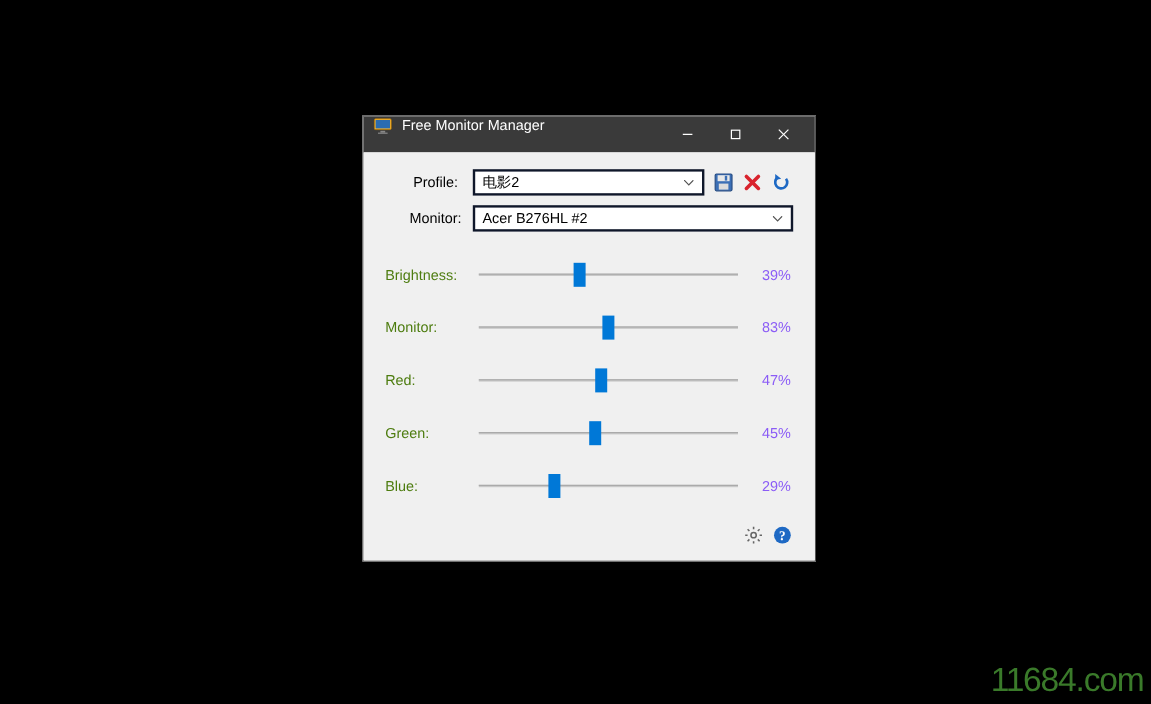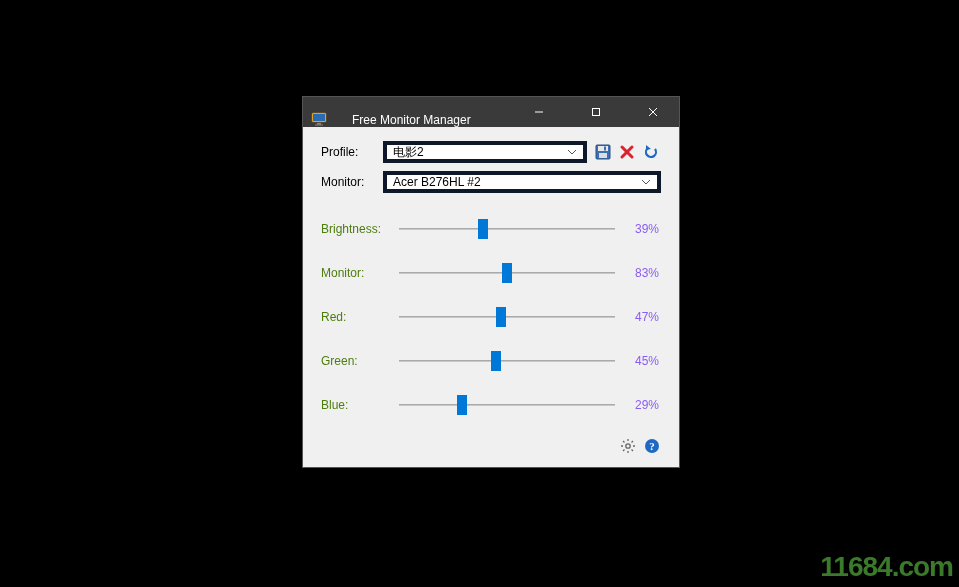--- a/index.html
+++ b/index.html
@@ -19,23 +19,22 @@
     width: 378px;
     background: #fff;
     border: 1px solid #555;
     box-shadow: 0 4px 20px rgba(0,0,0,0.4);
   }
   .titlebar {
     height: 30px;
     background: #3a3a3a;
     color: #fff;
     display: flex;
-    align-items: flex-end;
+    align-items: flex-start;
     padding: 0 6px 0 8px;
-    gap: 17px;
   }
   .titlebar .app-icon {
     width: 16px;
     height: 16px;
     margin-right: 8px;
     display: flex;
     align-items: center;
     justify-content: center;
   }
   .titlebar .title {
@@ -57,29 +56,30 @@
     padding: 14px 18px 12px 18px;
     background: #f0f0f0;
   }
   .row {
     display: flex;
     align-items: center;
     margin-bottom: 8px;
   }
   .row-label {
     width: 62px;
-    text-align: left;
+    text-align: center;
     font-size: 12px;
     color: #000;
+    margin-left: 11px;
   }
   .combo {
     flex: 1;
     height: 22px;
     background: #fff;
-    border: 4px solid #0f172a;
+    border: 2px solid #0f172a;
     display: flex;
     align-items: center;
     padding: 0 4px 0 6px;
     font-size: 12px;
     cursor: pointer;
   }
   .combo .combo-text { flex: 1; }
   .combo .combo-arrow {
     width: 14px;
     display: flex;
@@ -156,21 +156,21 @@
     align-items: center;
     justify-content: center;
     cursor: pointer;
   }
   .watermark {
     position: absolute;
     right: 6px;
     bottom: 4px;
     font-family: "Comic Sans MS", cursive, sans-serif;
     font-size: 28px;
-    font-weight: bold;
+    font-weight: normal;
     color: #3a7a2a;
     letter-spacing: -1px;
   }
 </style>
 </head>
 <body>
 
 <div class="window">
   <div class="titlebar">
     <span class="app-icon">

